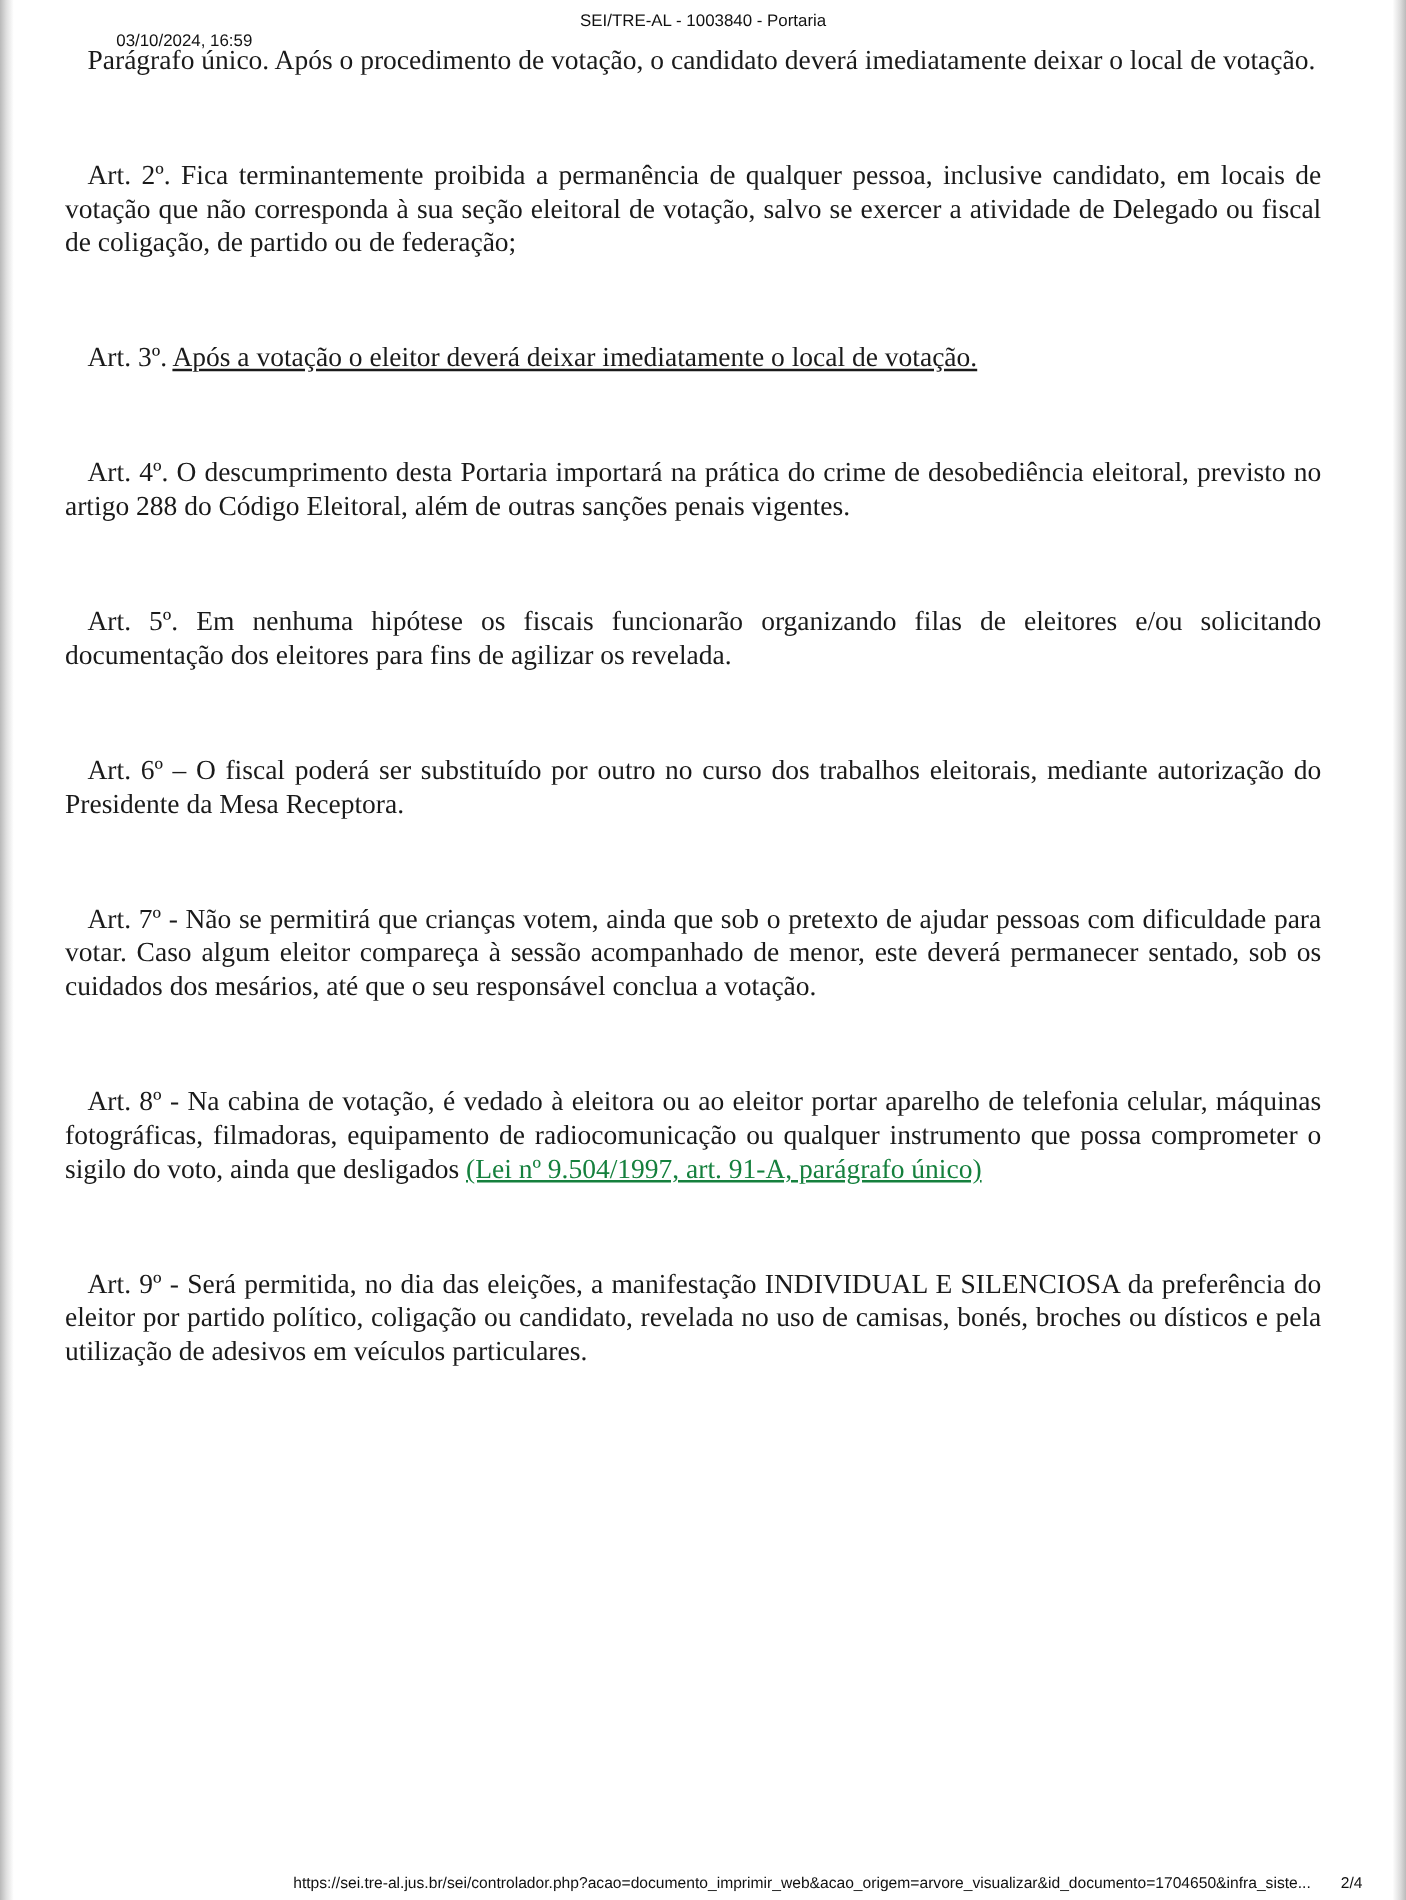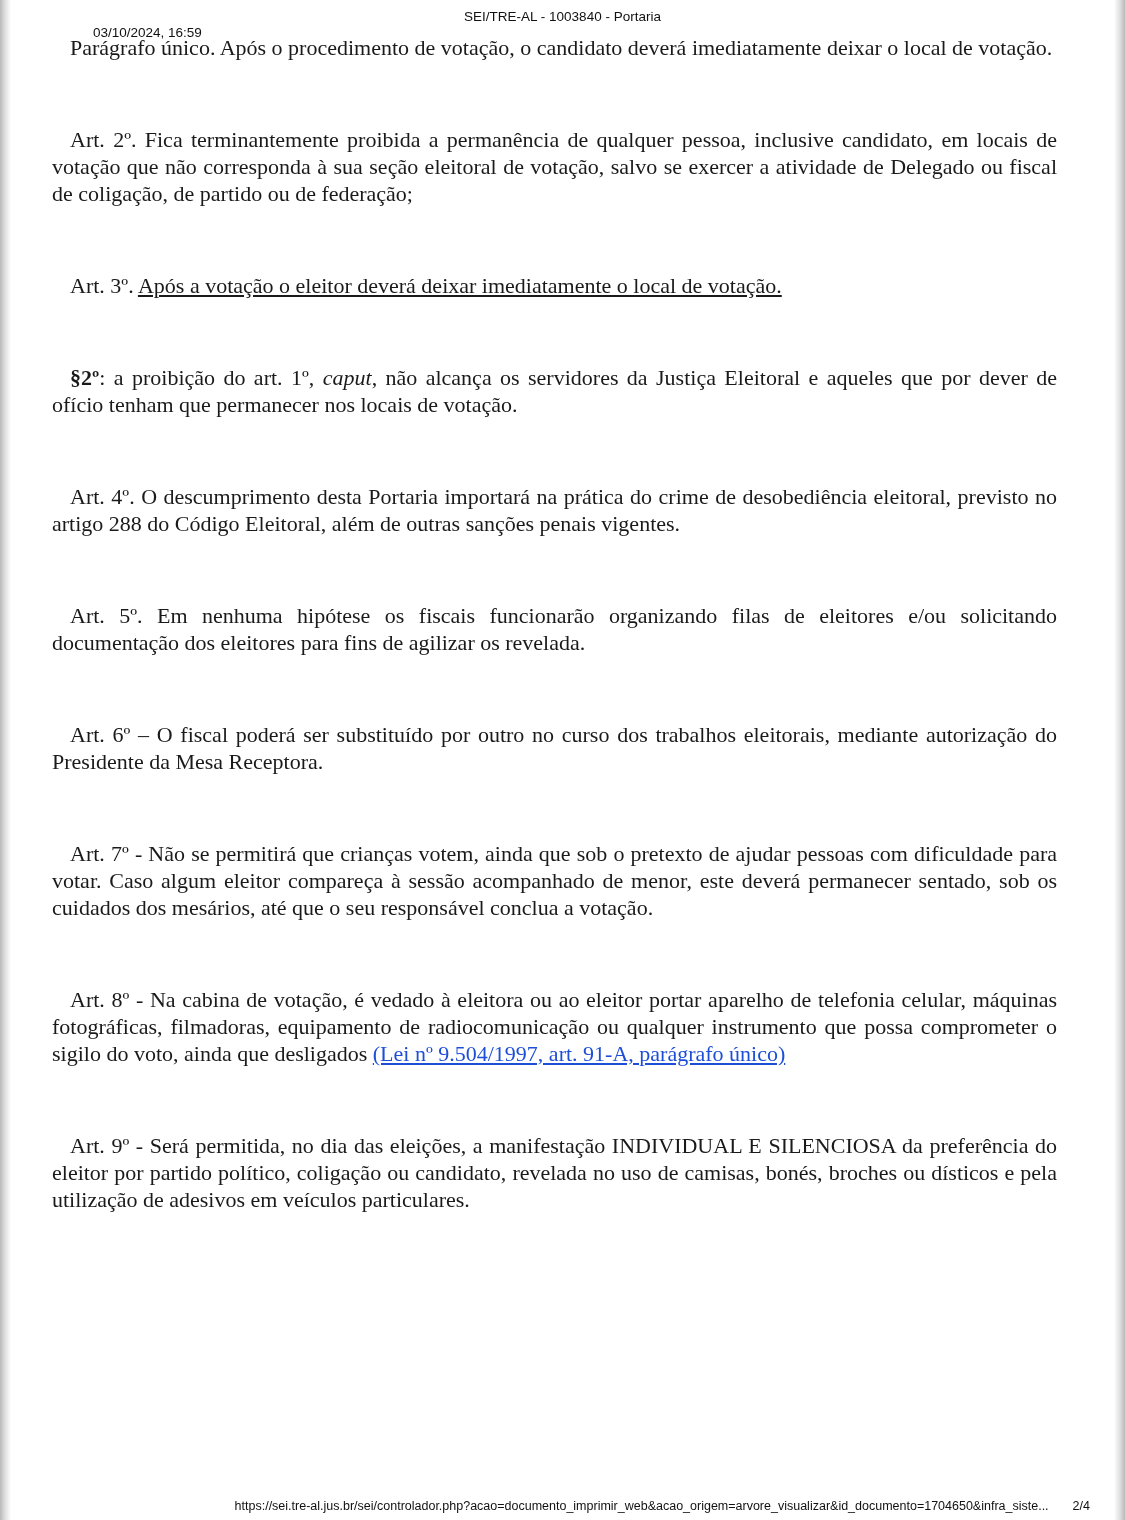--- a/index.html
+++ b/index.html
@@ -85,25 +85,24 @@
 
 <header>
   <span class="header-datetime">03/10/2024, 16:59</span>
   <span class="header-title">SEI/TRE-AL - 1003840 - Portaria</span>
 </header>
 
 <main>
     <p><span>Parágrafo único. Após o procedimento de votação, o candidato deverá imediatamente deixar o local de votação.</span></p>
     <p><span>Art. 2º. Fica terminantemente proibida a permanência de qualquer pessoa, inclusive candidato, em locais de votação que não corresponda à sua seção eleitoral de votação, salvo se exercer a atividade de Delegado ou fiscal de coligação, de partido ou de federação;</span></p>
     <p><span>Art. 3º. </span><span class="u">Após a votação o eleitor deverá deixar imediatamente o local de votação.</span></p>
-    <p><span class="b">§2º</span><span>: a proibição do art. 1º, </span><span class="i">caput</span><span>, não alcança os servidores da Justiça Eleitoral e aqueles que por dever de ofício tenham que permanecer nos locais de votação.</span></p>
     <p><span>Art. 4º. O descumprimento desta Portaria importará na prática do crime de desobediência eleitoral, previsto no artigo 288 do Código Eleitoral, além de outras sanções penais vigentes.</span></p>
     <p><span>Art. 5º. Em nenhuma hipótese os fiscais funcionarão organizando filas de eleitores e/ou solicitando documentação dos eleitores para fins de agilizar os revelada.</span></p>
     <p><span>Art. 6º – O fiscal poderá ser substituído por outro no curso dos trabalhos eleitorais, mediante autorização do Presidente da Mesa Receptora.</span></p>
     <p><span>Art. 7º - Não se permitirá que crianças votem, ainda que sob o pretexto de ajudar pessoas com dificuldade para votar. Caso algum eleitor compareça à sessão acompanhado de menor, este deverá permanecer sentado, sob os cuidados dos mesários, até que o seu responsável conclua a votação.</span></p>
-    <p><span>Art. 8º - Na cabina de votação, é vedado à eleitora ou ao eleitor portar aparelho de telefonia celular, máquinas fotográficas, filmadoras, equipamento de radiocomunicação ou qualquer instrumento que possa comprometer o sigilo do voto, ainda que desligados </span><a href="#" class="doc-link" style="color: #1d4ed8;">(Lei nº 9.504/1997, art. 91-A, parágrafo único)</a></p>
+    <p><span>Art. 8º - Na cabina de votação, é vedado à eleitora ou ao eleitor portar aparelho de telefonia celular, máquinas fotográficas, filmadoras, equipamento de radiocomunicação ou qualquer instrumento que possa comprometer o sigilo do voto, ainda que desligados </span><a href="#" class="doc-link" style="color: #15803d;">(Lei nº 9.504/1997, art. 91-A, parágrafo único)</a></p>
     <p><span>Art. 9º - Será permitida, no dia das eleições, a manifestação INDIVIDUAL E SILENCIOSA da preferência do eleitor por partido político, coligação ou candidato, revelada no uso de camisas, bonés, broches ou dísticos e pela utilização de adesivos em veículos particulares.</span></p>
   </main>
 
 <footer>
   <span class="footer-url">https://sei.tre-al.jus.br/sei/controlador.php?acao=documento_imprimir_web&amp;acao_origem=arvore_visualizar&amp;id_documento=1704650&amp;infra_siste...</span>
   <span class="footer-page">2/4</span>
 </footer>
 
 </body></html>

